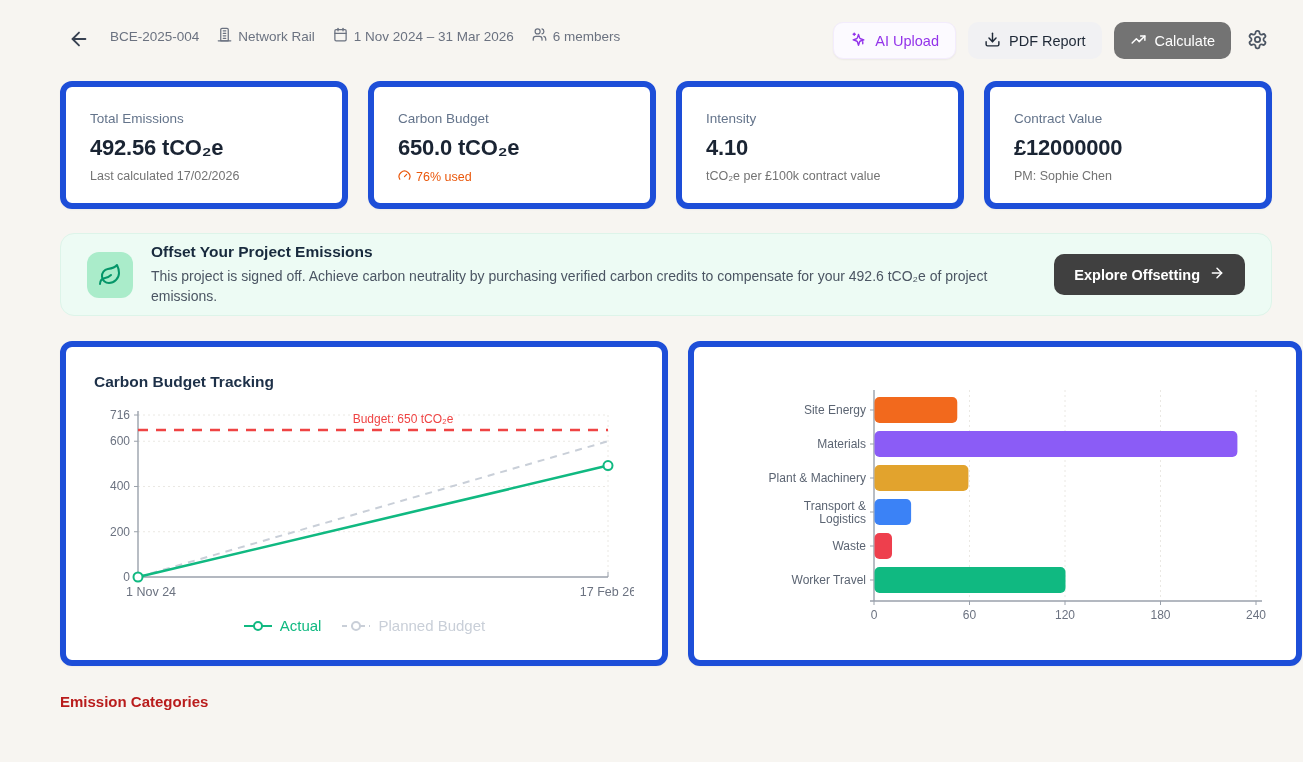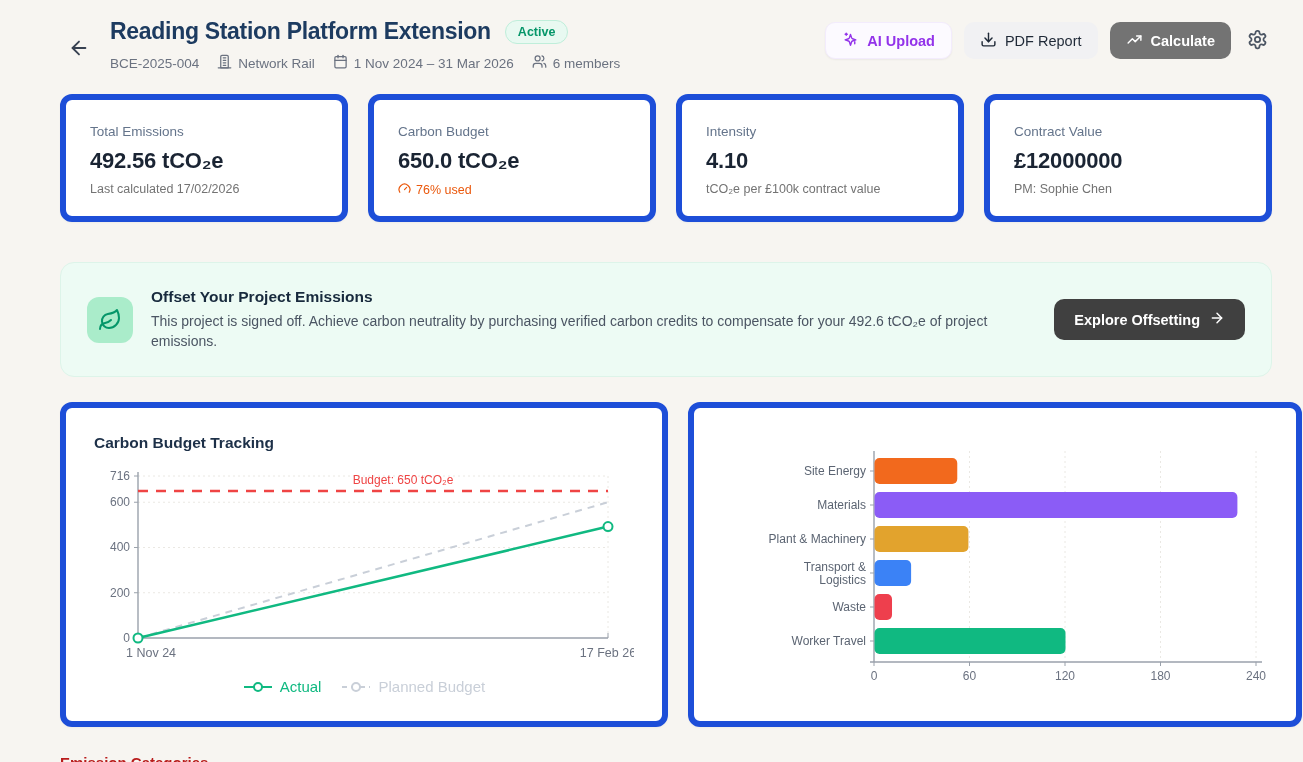--- a/index.html
+++ b/index.html
@@ -30,21 +30,21 @@
   .meta-row { display:flex; align-items:center; gap:18px; margin-top:9px;
     font-size:13.5px; color:#6b7280; }
   .meta-item { display:flex; align-items:center; gap:6px; }
   .meta-item svg { flex:0 0 auto; }
 
   .header-actions { display:flex; align-items:center; gap:12px; margin-top:4px; }
   .btn {
     display:flex; align-items:center; gap:8px;
     height:37px; padding:0 16px; border-radius:10px;
     font-family:"Liberation Sans",sans-serif;
-    font-size:14.5px; font-weight:700; border:none; cursor:pointer;
+    font-size:14.5px; font-weight:400; border:none; cursor:pointer;
   }
   .btn-ai { background:#fcfaff; color:#9333ea; border:1px solid #f3ecfd;
     box-shadow:0 1px 2px rgba(16,24,40,.05); }
   .btn-pdf { background:#f1f1f3; color:#1f2937; font-weight:500; }
   .btn-calc { background:#737373; color:#ffffff;justify-content:center; }
   .icon-btn { background:none; border:none; cursor:pointer; color:#4b5563; padding:4px; display:flex; }
 
   
   .stats { display:grid; grid-template-columns:repeat(4,1fr); gap:20px; margin-top:22px; }
   .card {
@@ -52,22 +52,22 @@
     box-shadow:0 1px 2px rgba(16,24,40,.04);
   }
   .stat-card { padding:24px; height:128px; }
   .stat-label { font-size:13.5px; color:#64748b; }
   .stat-value { font-size:22px; font-weight:700; color:#1a2433; margin-top:9px; letter-spacing:-0.2px; }
   .stat-sub { font-size:12.5px; color:#737373; margin-top:8px; }
   .stat-sub.orange { color:#ea580c; display:flex; align-items:center; gap:5px; font-weight:500; }
 
   
   .banner {
-    margin-top:40px; background:#edfbf4; border:1px solid #ddf4e9;
-    border-radius:14px; padding:24px 26px; height:115px;
+    margin-top:24px; background:#edfbf4; border:1px solid #ddf4e9;
+    border-radius:14px; padding:24px 26px; height:83px;
     display:flex; align-items:center; gap:18px;
   }
   .leaf-box {
     width:46px; height:46px; border-radius:12px; background:#aaecca;
     display:flex; align-items:center; justify-content:center; color:#059669; flex:0 0 auto;
   }
   .banner-text { max-width:935px; }
   .banner-title { font-size:15.5px; font-weight:700; color:#182a3d; margin-bottom:5px; }
   .banner-body { font-size:14px; color:#4b5563; line-height:1.45; }
   .btn-offset {
@@ -97,24 +97,20 @@
     <div class="header-left">
       <button class="back-btn">
         <span>
           <svg width="22" height="22" viewBox="0 0 24 24" fill="none" stroke="currentColor" stroke-width="2" stroke-linecap="round" stroke-linejoin="round">
               <path d="M19 12H5"></path>
               <path d="m12 19-7-7 7-7"></path>
             </svg>
         </span>
       </button>
       <div>
-        <div class="title-row">
-          <h1 class="page-title">Reading Station Platform Extension</h1>
-          <span class="badge">Active</span>
-        </div>
         <div class="meta-row">
           <span class="meta-item">BCE-2025-004</span>
           <span class="meta-item">
             <span><svg width="15" height="15" viewBox="0 0 24 24" fill="none" stroke="#6b7280" stroke-width="2" stroke-linecap="round" stroke-linejoin="round">
                   <path d="M6 22V4a2 2 0 0 1 2-2h8a2 2 0 0 1 2 2v18Z"></path>
                   <path d="M2 22h20"></path>
                   <path d="M10 6h4"></path>
                   <path d="M10 10h4"></path>
                   <path d="M10 14h4"></path>
                   <path d="M10 18h4"></path>

